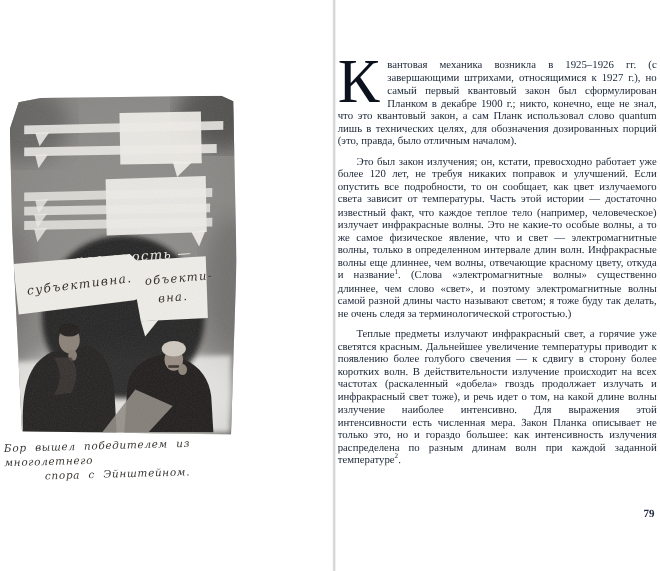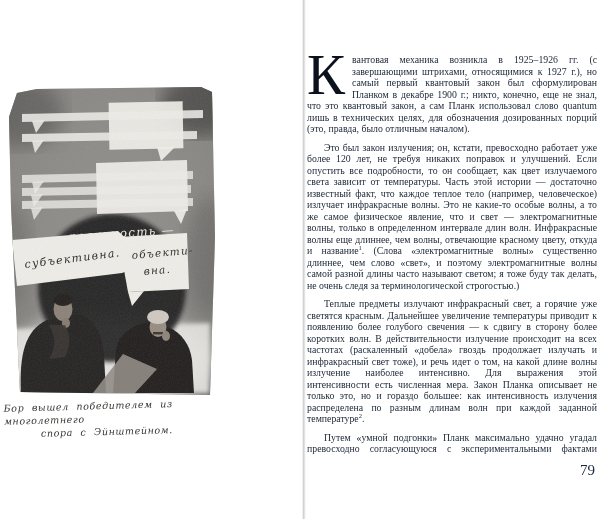--- a/index.html
+++ b/index.html
@@ -20,21 +20,21 @@
   .page-right{position:absolute;left:306px;top:0;width:292px;height:519px;}
   .bodytext{position:absolute;left:1px;top:54px;width:290px;color:#212c3c;
             font-size:9.8px;line-height:11.5px;text-align:justify;}
   .bodytext p{margin:0 0 7px 0;text-indent:17px;}
   .bodytext p.first{text-indent:0;}
   .bodytext p.cont{text-align-last:justify;}
   .dropcap{float:left;font-size:57px;line-height:38px;height:39px;
            padding:2px 7px 0 0;color:#0c121d;font-family:"Liberation Serif",serif;}
   .seg-i{}
   sup.fn{font-size:6.5px;line-height:0;vertical-align:super;}
-  .pagenum{position:absolute;top:462px;right:3px;font-size:15px;font-weight:normal;color:#1d2840;}
+  .pagenum{position:absolute;top:462px;right:3px;font-size:10px;font-weight:bold;color:#1d2840;}
 </style>
 </head>
 <body>
 
 <div class="stage">
 
   <div class="page-left">
 
     <svg class="artwork" viewBox="0 0 214 312" width="214" height="312">
       <defs>
@@ -143,18 +143,17 @@
     </div>
   </div>
 
   <div class="gutter"></div>
 
   <div class="page-right">
     <div class="bodytext" id="bodytext">
         <p class="first"><span class="dropcap">К</span><span class="seg-n">вантовая механика возникла в 1925–1926 гг. (с завершающими штрихами, относящимися к 1927 г.), но самый первый квантовый закон был сформулирован Планком в декабре 1900 г.; никто, конечно, еще не знал, что это </span><span class="seg-i">квантовый</span><span class="seg-n"> закон, а сам Планк использовал слово </span><span class="seg-i">quantum</span><span class="seg-n"> лишь в технических целях, для обозначения дозированных порций (это, правда, было отличным началом).</span></p>
         <p><span class="seg-n">Это был закон излучения; он, кстати, превосходно работает уже более 120 лет, не требуя никаких поправок и улучшений. Если опустить </span><span class="seg-i">все</span><span class="seg-n"> подробности, то он сообщает, как цвет излучаемого света зависит от температуры. Часть этой истории — достаточно известный факт, что каждое теплое тело (например, человеческое) излучает инфракрасные волны. Это не какие-то особые волны, а то же самое физическое явление, что и свет — электромагнитные волны, только в определенном интервале длин волн. Инфракрасные волны еще длиннее, чем волны, отвечающие красному цвету, откуда и название</span><sup class="fn">1</sup><span class="seg-n">. (Слова «электромагнитные волны» существенно длиннее, чем слово «свет», и поэтому электромагнитные волны самой разной длины часто называют светом; я тоже буду так делать, не очень следя за терминологической строгостью.)</span></p>
         <p><span class="seg-i">Теплые</span><span class="seg-n"> предметы излучают инфракрасный свет, а </span><span class="seg-i">горячие</span><span class="seg-n"> уже светятся красным. Дальнейшее увеличение температуры приводит к появлению более голубого свечения — к сдвигу в сторону более коротких волн. В действительности излучение происходит на всех частотах (раскаленный «добела» гвоздь продолжает излучать и инфракрасный свет тоже), и речь идет о том, на какой длине волны излучение наиболее интенсивно. Для выражения этой интенсивности есть численная мера. Закон Планка описывает не только это, но и гораздо большее: как интенсивность излучения распределена по разным длинам волн при каждой заданной температуре</span><sup class="fn">2</sup><span class="seg-n">.</span></p>
-        <p class="cont"><span class="seg-n">Путем «умной подгонки» Планк максимально удачно угадал превосходно согласующуюся с экспериментальными фактами</span></p>
       </div>
     <div class="pagenum">79</div>
   </div>
 
 </div>
 
 </body></html>

